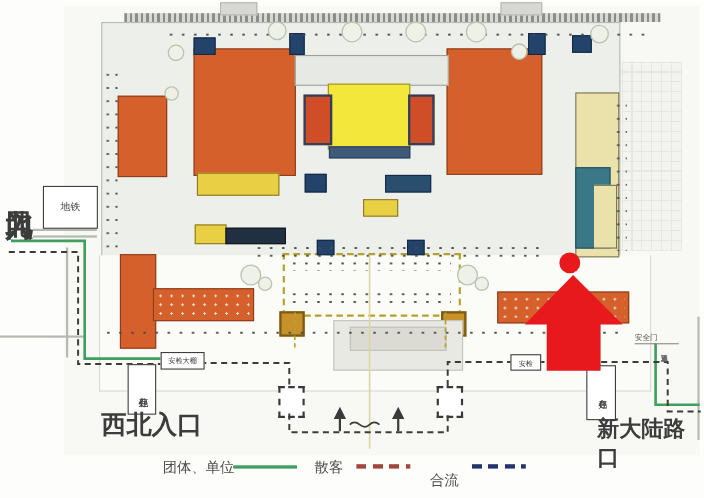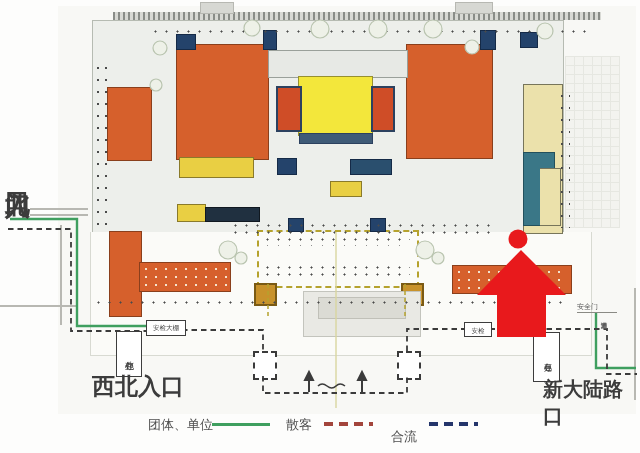--- a/index.html
+++ b/index.html
@@ -149,20 +149,23 @@
 
     <path d="M318 386 q4 -4 9 0 t9 0 t9 0" stroke="#3b3b3b" stroke-width="1.6" fill="none"></path>
     <g stroke="#3b3b3b" stroke-width="2" fill="#3b3b3b">
       <path d="M309 392 V378" fill="none"></path>
         <path d="M309 372 l-4 8 h8 z"></path>
       <path d="M362 392 V378" fill="none"></path>
         <path d="M362 372 l-4 8 h8 z"></path>
     </g>
   </svg>
 
+  <div class="abs lblbox" style="left:39px;top:169px;width:48px;height:37px;font-size:9px;">
+    <span>地铁</span>
+  </div>
   <div class="abs lblbox" style="left:146px;top:320px;width:38px;height:14px;font-size:6.5px;border-width:1px;">
     <span>安检大棚</span>
   </div>
   <div class="abs lblbox vtext" style="left:116px;top:331px;width:24px;height:44px;font-size:9px;border-width:1.5px;">
     <span>存包处</span>
   </div>
   <div class="abs lblbox" style="left:464px;top:322px;width:26px;height:13px;font-size:6.5px;border-width:1px;align-items:flex-end;">
     <span>安检</span>
   </div>
   <div class="abs lblbox vtext" style="left:533px;top:332px;width:25px;height:48px;font-size:8px;border-width:1px;">

